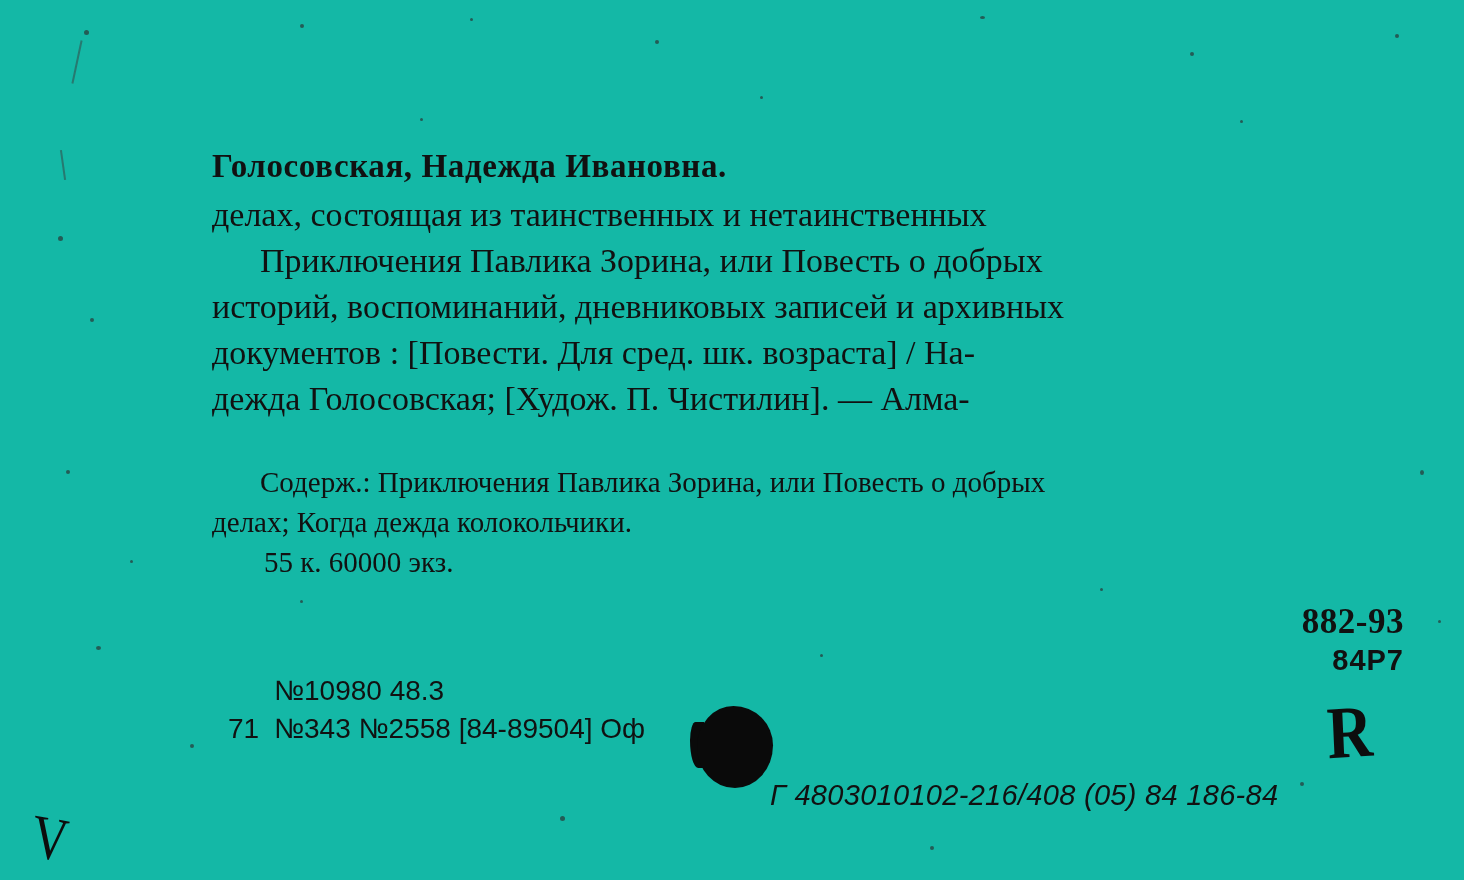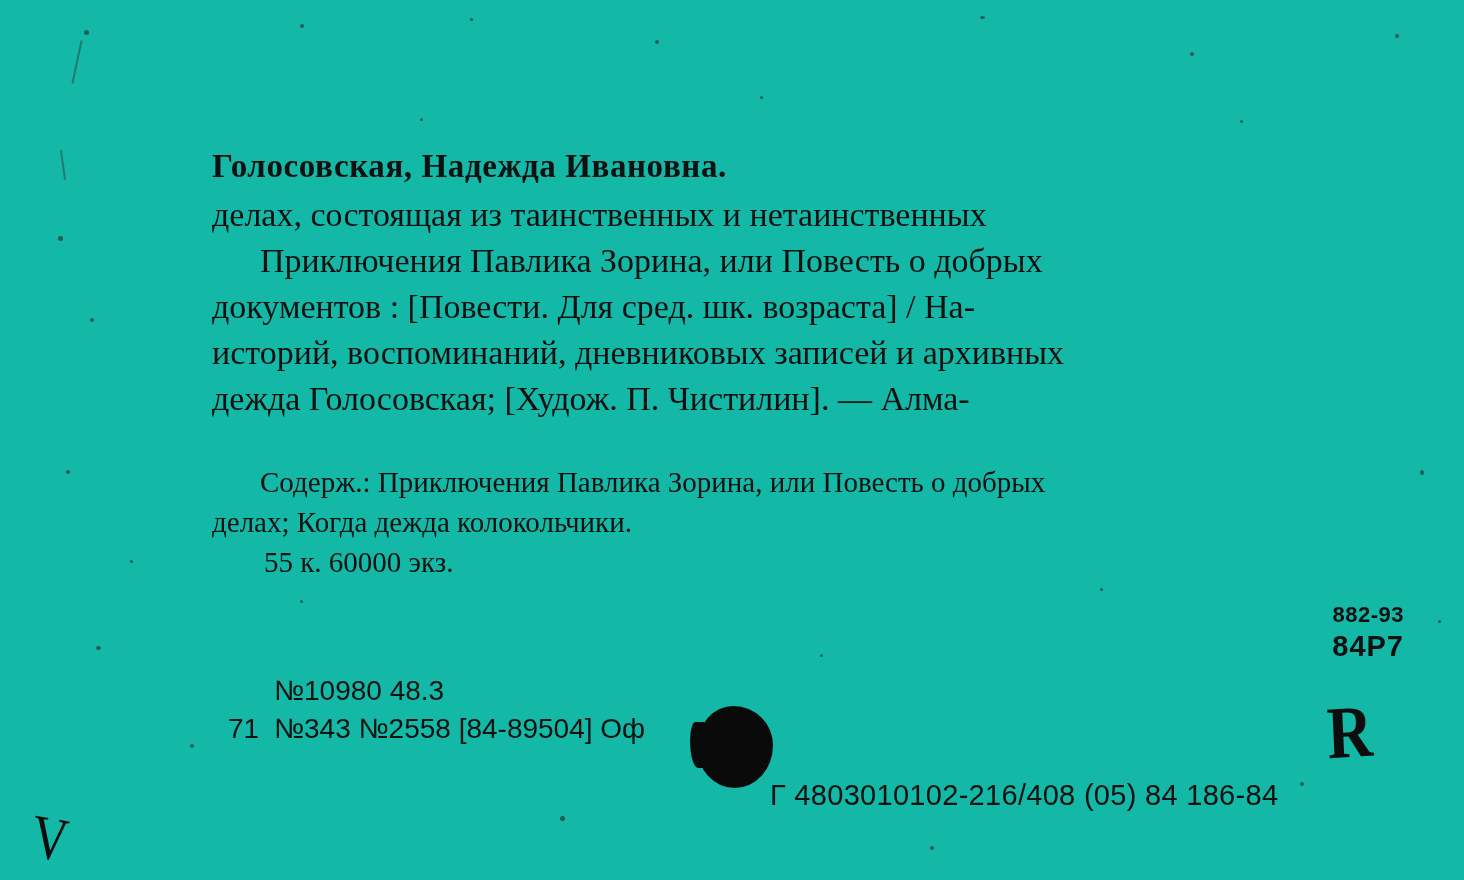--- a/index.html
+++ b/index.html
@@ -64,21 +64,21 @@
     padding-left: 52px;
   }
 
   
   .right-marks {
     position: absolute;
     right: 60px;
     text-align: right;
     font-family: "Liberation Sans", sans-serif;
   }
-  .cls1 { font-size: 22px; font-weight: bold; letter-spacing: .5px;}
+  .cls1 { font-size: 35px; font-weight: bold; letter-spacing: .5px; font-family: Liberation Serif, serif;}
   .cls2 { font-size: 29px; font-weight: bold; letter-spacing: 1px; margin-top: 2px;}
 
   
   .codes {
     position: absolute;
     left: 228px;
     font-family: "Liberation Sans", sans-serif;
     font-size: 28px;
     line-height: 38px;
     white-space: nowrap;
@@ -92,20 +92,21 @@
   .codes .lead.empty { font-weight: normal; }
 
   .imprint-line {
     position: absolute;
     left: 770px;
     bottom: 68px;
     font-family: "Liberation Sans", sans-serif;
     font-size: 29px;
     white-space: nowrap;
     letter-spacing: .3px;
+    font-style: italic;
   }
 
   
   .blot {
     position: absolute;
     left: 697px;
     top: 706px;
     width: 76px;
     height: 82px;
     background: #0a0a0a;
@@ -174,22 +175,22 @@
   <div class="speck" style="left:300px;top:600px;width:3px;height:3px;"></div>
   <div class="speck" style="left:820px;top:654px;width:3px;height:3px;"></div>
 
   <div class="block" style="top:148px;">
     <div class="author">Голосовская, Надежда Ивановна.</div>
   </div>
 
   <div class="block" style="top:192px;">
     <div class="body-line">делах,  состоящая  из  таинственных  и  нетаинственных</div>
     <div class="body-line indent">Приключения Павлика Зорина, или Повесть о добрых</div>
+    <div class="body-line">историй, воспоминаний, дневниковых записей и архивных</div>
     <div class="body-line">документов : [Повести. Для сред. шк. возраста] / На-</div>
-    <div class="body-line">историй, воспоминаний, дневниковых записей и архивных</div>
     <div class="body-line">дежда Голосовская; [Худож. П. Чистилин]. — Алма-</div>
   </div>
 
   <div class="block" style="top:462px;">
     <div class="contents-line indent">Содерж.: Приключения Павлика Зорина, или Повесть о добрых</div>
     <div class="contents-line">делах; Когда дежда колокольчики.</div>
     <div class="price-line">55 к.    60000 экз.</div>
   </div>
 
   <div class="right-marks" style="top:602px;">

